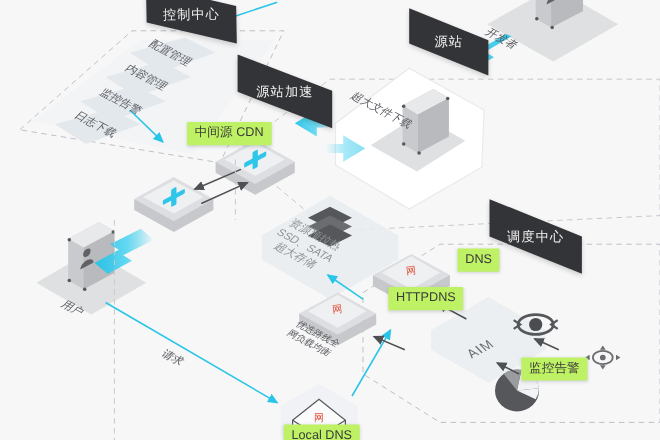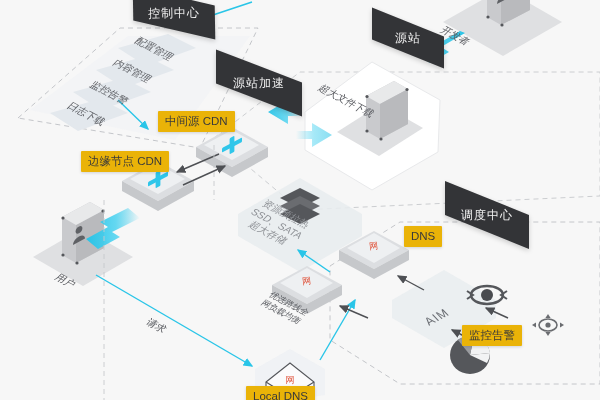--- a/index.html
+++ b/index.html
@@ -9,29 +9,30 @@
     background:#f7f7f7;
     font-family:"Liberation Sans","DejaVu Sans",sans-serif;
     position:relative;
   }
   #stage{position:absolute;inset:0;width:600px;height:400px;}
   svg#diagram{position:absolute;left:0;top:0;width:600px;height:400px;display:block;}
 
   
   .chip{
     position:absolute;
-    background:#eab308;
+    background:#bef264;
     color:#3a3a3a;
     font-size:11.5px;
     line-height:1;
     padding:4.5px 7px;
     white-space:nowrap;
     box-shadow:0 1px 3px rgba(60,70,90,.20);
     border-radius:1px;
     z-index:40;
+    margin-left:12px;
   }
 
   
   .banner{
     position:absolute;
     background:#333437;
     color:#f2f2f2;
     font-size:12px;
     letter-spacing:1px;
     display:flex;align-items:center;justify-content:center;
@@ -285,24 +286,24 @@
     <span style="transform:skewY(-22deg);">调度中心</span>
   </div>
 
   <div class="isolabel" style="left:134px;top:43px;transform:rotate(28deg) skewX(-16deg);">配置管理</div>
   <div class="isolabel" style="left:112px;top:65px;transform:rotate(28deg) skewX(-16deg);">内容管理</div>
   <div class="isolabel" style="left:89px;top:87px;transform:rotate(28deg) skewX(-16deg);">监控告警</div>
   <div class="isolabel" style="left:66px;top:108px;transform:rotate(28deg) skewX(-16deg);">日志下载</div>
 
   <div class="chip" style="left:158px;top:111px;">中间源 CDN</div>
 
-  <div class="chip" style="left:81px;top:151px;">边缘节点 CDN</div>
 
   <div class="chip" style="left:404px;top:226px;">DNS</div>
 
+  <div class="chip" style="left:341px;top:261px;">HTTPDNS</div>
 
   <div class="chip" style="left:462px;top:325px;">监控告警</div>
 
   <div class="chip" style="left:246px;top:386px;">Local DNS</div>
 
   <div class="isolabel" style="left:440px;top:30px;transform:rotate(28deg) skewX(-16deg);">开发者</div>
 
   <div class="isolabel" style="left:55px;top:275px;transform:rotate(28deg) skewX(-16deg);">用户</div>
 
   <div class="isolabel" style="left:146px;top:320px;transform:rotate(28deg) skewX(-16deg);">请求</div>

